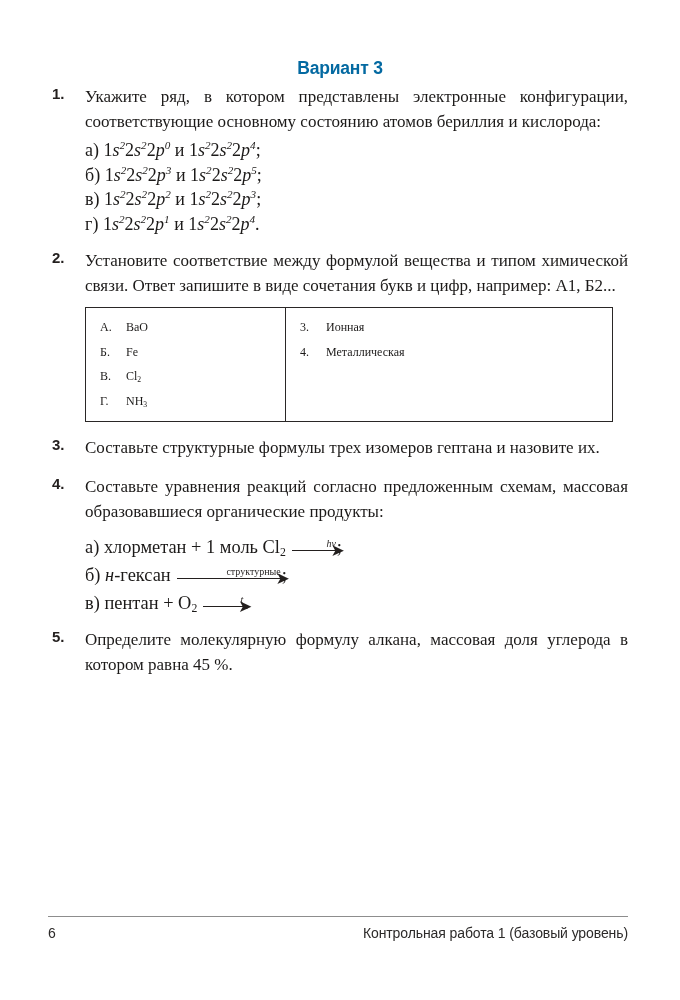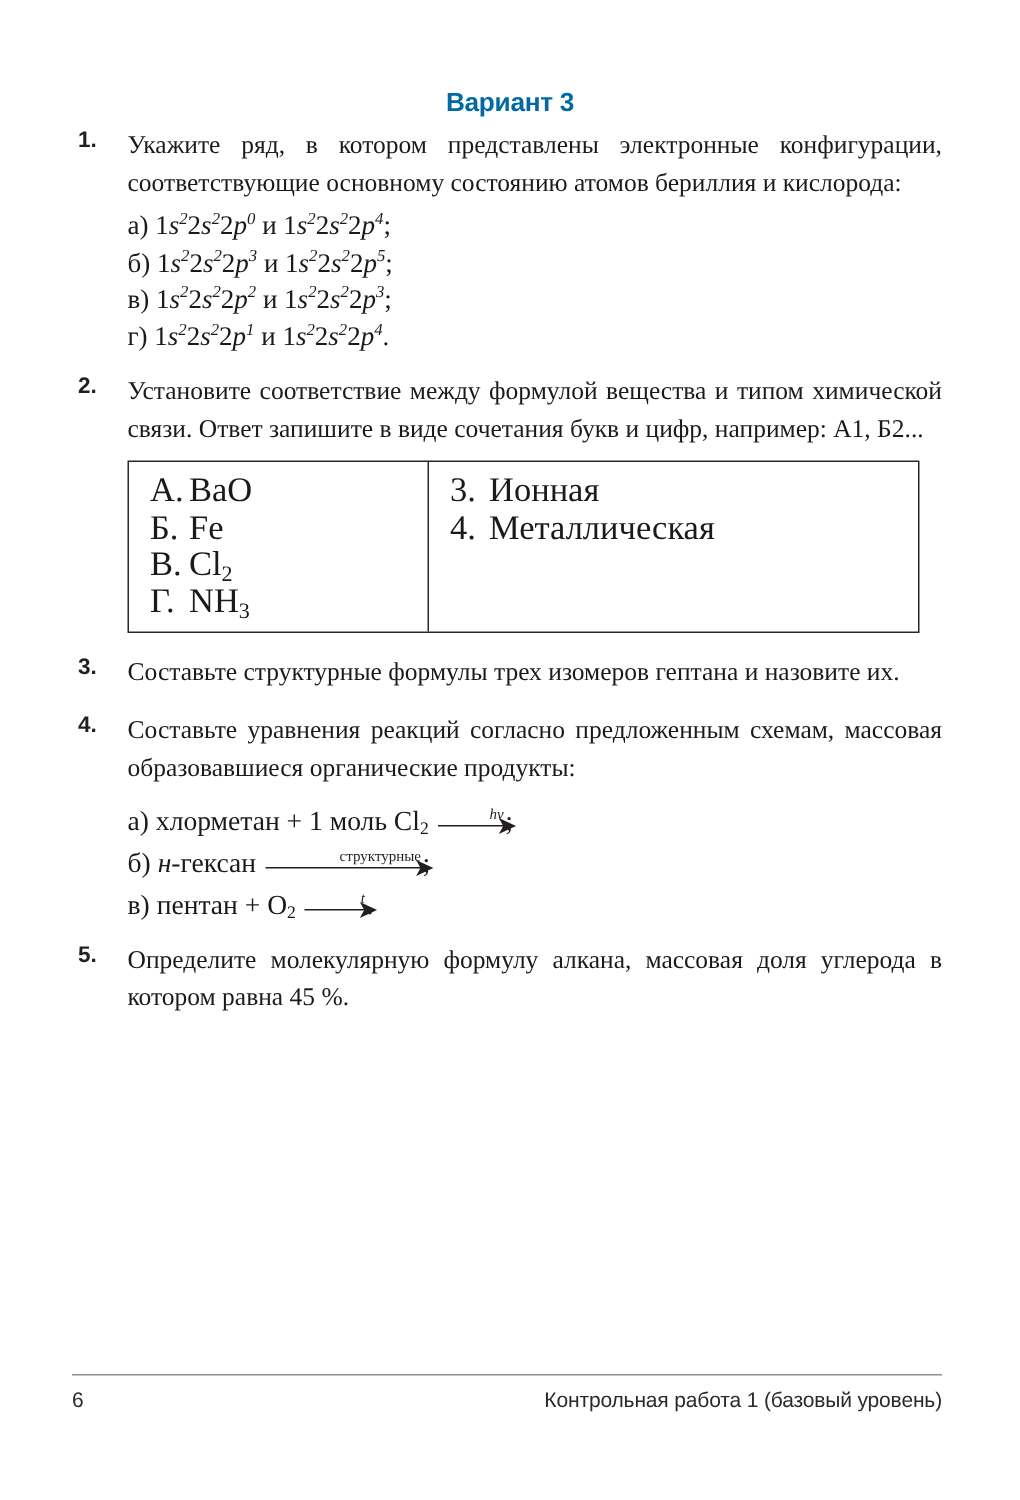--- a/index.html
+++ b/index.html
@@ -96,21 +96,21 @@
     box-sizing: border-box;
     display: flex;
   }
   .match-col {
     box-sizing: border-box;
     padding: 7px 0 8px 14px;
   }
   .match-col.left  { width: 200px; border-right: 1.4px solid #2a2726; }
   .match-col.right { width: 326px; }
   .match-item {
-    font-size: 23px;
+    font-size: 12px;
     line-height: 24.5px;
     white-space: nowrap;
   }
   .match-item .mk {
     display: inline-block;
     width: 26px;
   }
 
   
   .schemes {

